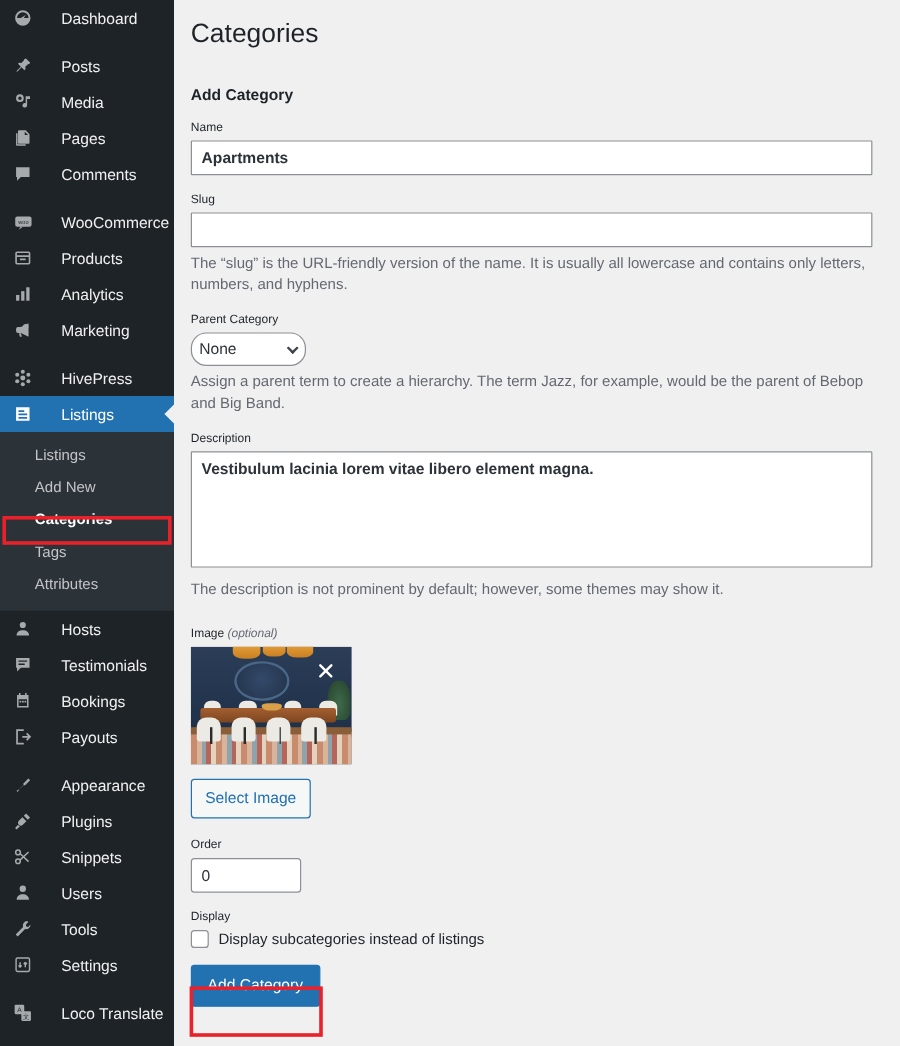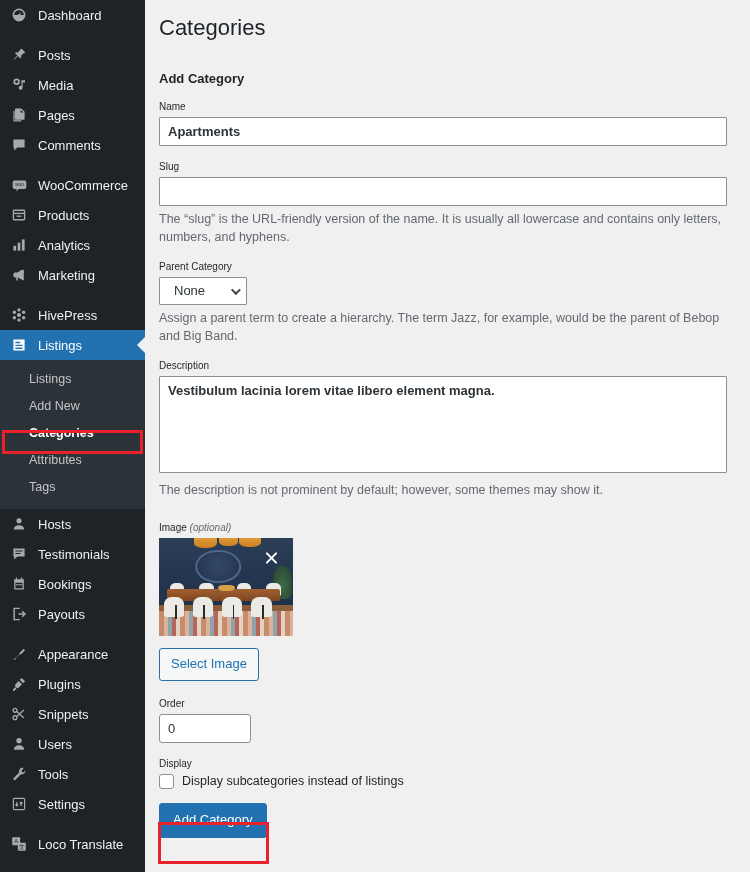--- a/index.html
+++ b/index.html
@@ -13,21 +13,21 @@
 
   
   .sidebar {
     width: 145px; min-width: 145px; height: 872px;
     background: #1d2327; position: relative;
   }
   .menu-item {
     display: flex; align-items: center;
     height: 30px; padding-left: 9px;
     color: #f0f0f1; font-size: 13px; line-height: 1;
-    position: relative; cursor: pointer;
+    position: relative; cursor: pointer; gap: 13px;
   }
   .menu-item.active { background: #2271b1; color: #fff; font-weight: 400; }
   .menu-item.active .arrow {
     position: absolute; right: 0; top: 50%;
     width: 0; height: 0; margin-top: -8px;
     border-top: 8px solid transparent;
     border-bottom: 8px solid transparent;
     border-right: 8px solid #f0f0f1;
   }
   .m-ico {
@@ -85,24 +85,24 @@
   }
   input.text-in { height: 29px; }
   textarea.text-in { height: 97px; resize: none; line-height: 1.4; }
   input.num-in {
     width: 92px; height: 29px; font-size: 13px;
     font-family: "Liberation Sans", sans-serif; color: #2c3338;
     background: #fff; border: 1px solid #8c8f94;
     border-radius: 3px; padding: 5px 8px;
   }
   select.sel-in {
-    width: 88px; height: 28px; font-size: 13px;
+    width: 96px; height: 28px; font-size: 13px;
     font-family: "Liberation Sans", sans-serif; color: #2c3338;
     background: #fff; border: 1px solid #8c8f94;
-    border-radius: 1px; padding: 2px 14px;
+    border-radius: 13px; padding: 2px 6px;
     -webkit-appearance: none; appearance: none;
   }
   .sel-wrap { position: relative; display: inline-block; }
   .sel-arrow {
     position: absolute; right: 9px; top: 50%; margin-top: -3px;
     width: 7px; height: 7px; border-right: 2px solid #3c434a;
     border-bottom: 2px solid #3c434a; transform: rotate(45deg) translateY(-2px);
     pointer-events: none;
   }
 
@@ -159,21 +159,21 @@
     border: 1px solid #2271b1; border-radius: 3px; cursor: pointer;
     font-family: "Liberation Sans", sans-serif;
   }
   .btn-primary {
     display: inline-block; padding: 5px 13px;
     font-size: 13px; line-height: 1.75; color: #fff;
     background: #2271b1; border: 1px solid #2271b1;
     border-radius: 3px; cursor: pointer;
     font-family: "Liberation Sans", sans-serif;
   }
-  .cb-row { display: flex; align-items: flex-start; margin-top: 4px; }
+  .cb-row { display: flex; align-items: center; margin-top: 4px; }
   .cb {
     width: 15px; height: 15px; background: #fff;
     border: 1px solid #8c8f94; border-radius: 3px;
     margin-right: 8px; cursor: pointer;
   }
   .cb-label { font-size: 12.5px; color: #1d2327; cursor: pointer; }
   .mt22 { margin-top: 22px; }
   .mt16 { margin-top: 16px; }
 </style>
 </head>
@@ -296,22 +296,22 @@
           </svg>
         </span>
       <span class="m-label">Listings</span>
       <span class="arrow"></span>
     </div>
 
     <div class="submenu">
       <span class="sub-item">Listings</span>
       <span class="sub-item">Add New</span>
       <span class="sub-item current">Categories</span>
+      <span class="sub-item">Tags</span>
       <span class="sub-item">Attributes</span>
-      <span class="sub-item">Tags</span>
     </div>
 
     <div class="menu-item">
       <span class="m-ico">
           <svg width="16" height="16" viewBox="0 0 20 20" fill="currentColor">
             <circle cx="10" cy="6" r="3.2"></circle>
             <path d="M3.5 17c0-3.6 2.9-5.5 6.5-5.5s6.5 1.9 6.5 5.5H3.5z"></path>
           </svg>
         </span>
       <span class="m-label">Hosts</span>

